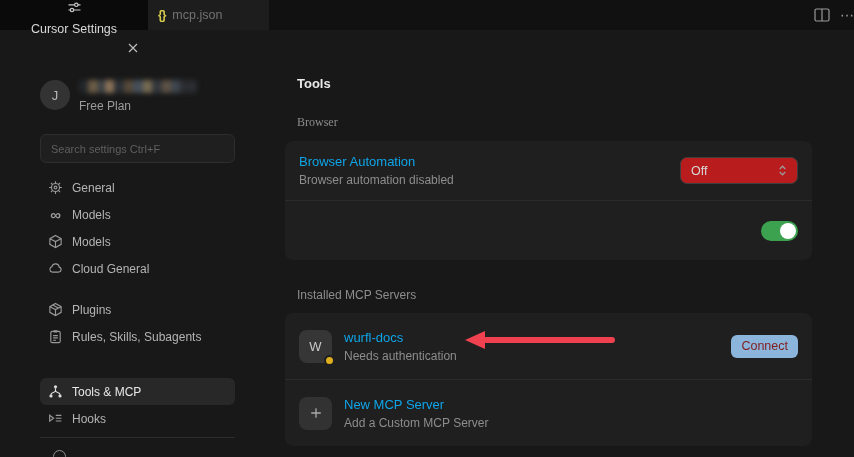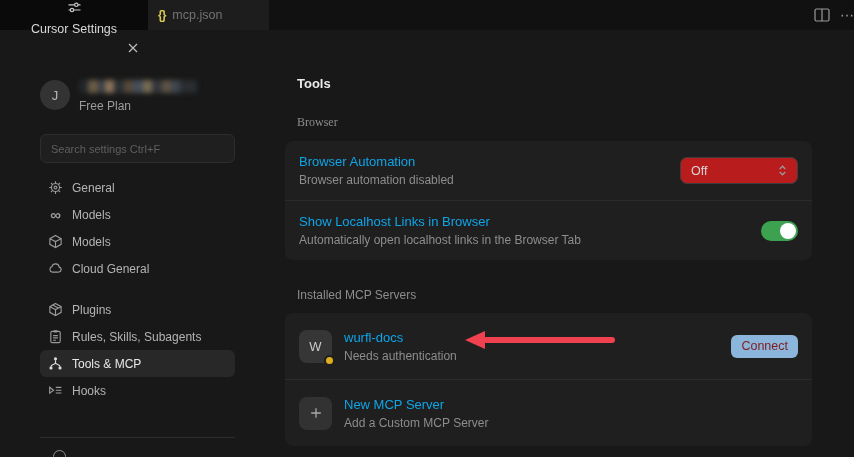--- a/index.html
+++ b/index.html
@@ -43,21 +43,21 @@
   }
   .search-box input::placeholder { color:#5f5f5f; }
   .nav-group { margin-top:11px; }
   .nav-group + .nav-group { margin-top:14px; }
   .nav-item {
     display:flex; align-items:center; gap:9px; height:27px; padding:0 8px; border-radius:6px;
     color:#b4b4b4; cursor:pointer;
   }
   .nav-item .nav-icon { width:15px; height:15px; display:flex; align-items:center; justify-content:center; color:#9a9a9a; flex:none; }
   .nav-item .nav-label { font-size:12px; white-space:nowrap; }
-  .nav-item.selected { background:#282828; color:#e8e8e8; }
+  .nav-item.selected { background:#282828; color:#e8e8e8;margin-top:28px; }
   .nav-item.selected .nav-icon { color:#dcdcdc; }
   .infinity-glyph { font-size:15px; line-height:13px; font-weight:700; }
   .sidebar-divider { position:absolute; left:40px; top:437px; width:195px; height:1px; background:#2c2c2c; }
   .partial-bottom-icon {
     position:absolute; left:53px; top:450px; width:13px; height:13px; border:1.6px solid #8f8f8f; border-radius:50%;
   }
 
   
   .main { position:absolute; left:285px; top:76px; width:527px; }
   .main-title { font-size:13px; font-weight:700; color:#eaeaea; padding-left:12px; }
@@ -255,24 +255,20 @@
             <span class="select-chevrons">
               <svg width="13" height="13" viewBox="0 0 14 14" fill="none" stroke="currentColor" stroke-width="1.4">
                 <path d="M4 5.4L7 2.4l3 3M4 8.6l3 3 3-3"></path>
               </svg>
             </span>
           </div>
         </div>
       </div>
       <div class="card-divider"></div>
       <div class="card-row row-browser">
-        <div class="row-text">
-          <div class="row-title">Show Localhost Links in Browser</div>
-          <div class="row-sub">Automatically open localhost links in the Browser Tab</div>
-        </div>
         <div class="row-control">
           <div class="toggle">
             <div class="knob"></div>
           </div>
         </div>
       </div>
     </div>
 
     <div class="section-label label-mcp">Installed MCP Servers</div>
 

